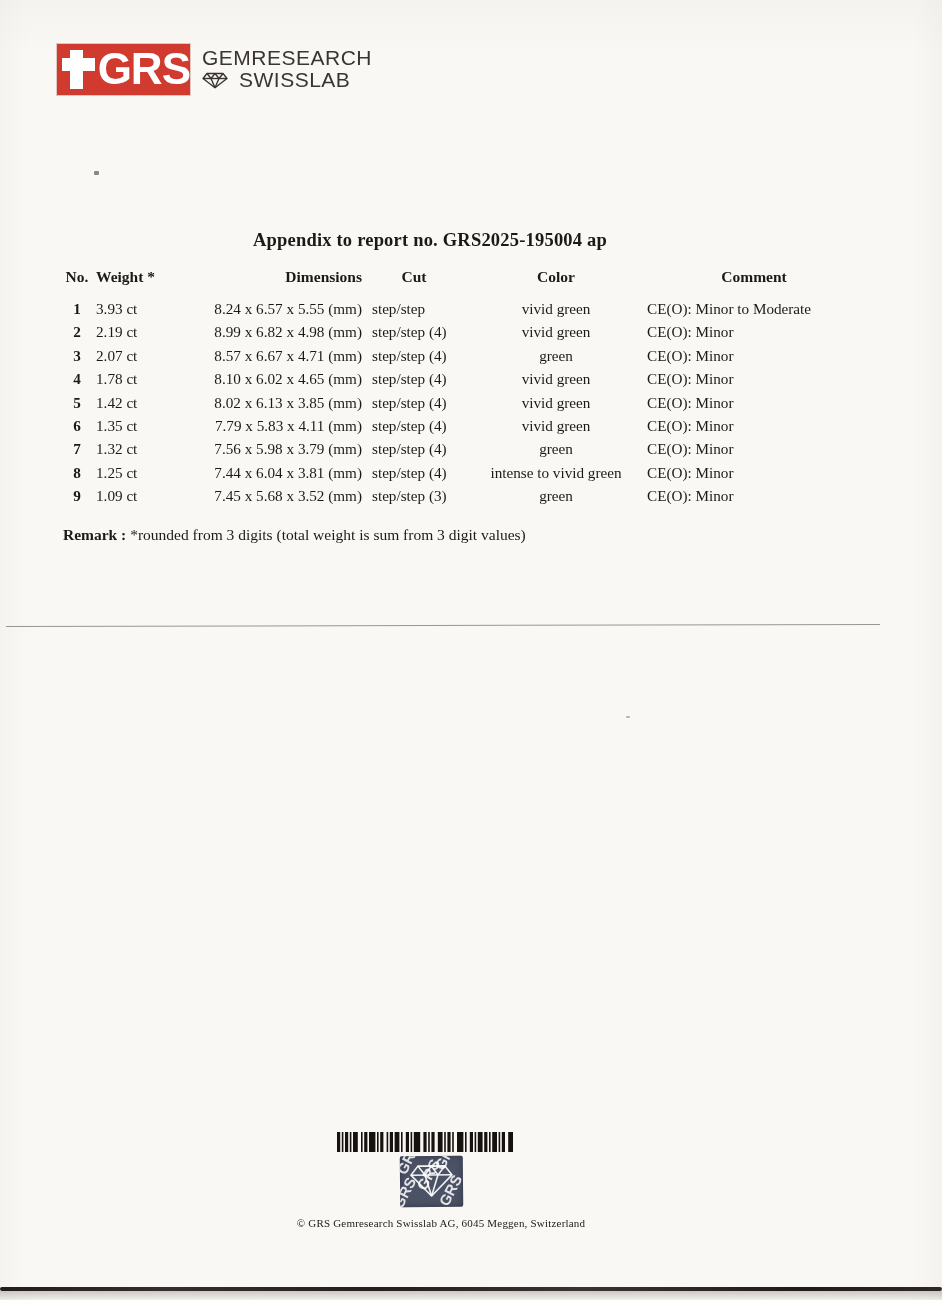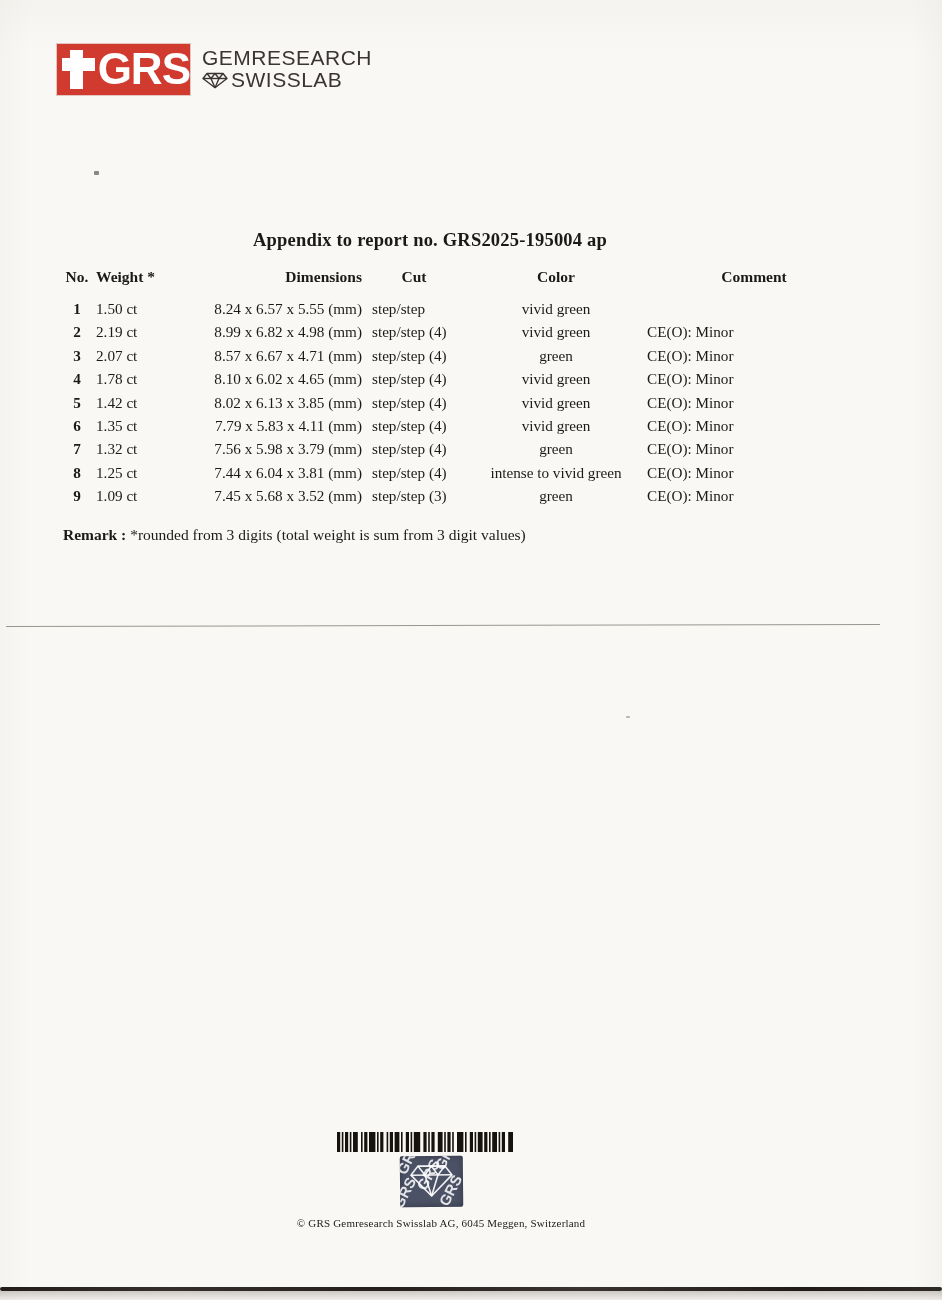--- a/index.html
+++ b/index.html
@@ -38,21 +38,21 @@
   .logo-grs {
     font-family: "Liberation Sans", sans-serif;
     font-weight: bold; font-size: 44px; line-height: 44px;
     color: #fff; letter-spacing: -1px; margin-left: 0px; margin-top: -2px;
   }
   .wordmark {
     margin-left: 12px; margin-top: 3px;
     font-family: "Liberation Sans", sans-serif;
     color: #3a3534; font-size: 21px; line-height: 22px; letter-spacing: 0.5px;
   }
-  .wordmark .line2 { display: flex; align-items: center; gap: 3px; }
+  .wordmark .line2 { display: flex; align-items: center; gap: 11px; }
   .gem-icon-sm svg { display: block; }
 
   
   .doc-title {
     position: absolute; left: 60px; top: 230px; width: 740px;
     text-align: center; font-weight: bold; font-size: 18.5px;
     letter-spacing: 0.2px;
   }
 
   
@@ -162,24 +162,25 @@
       <div class="cell c0">No.</div>
       <div class="cell c1">Weight *</div>
       <div class="cell c2">Dimensions</div>
       <div class="cell c3">Cut</div>
       <div class="cell c4">Color</div>
       <div class="cell c5">Comment</div>
     </div>
   <div class="tbody">
       <div class="trow">
         <div class="cell c0">1</div>
-        <div class="cell c1">1.50 ct</div>
+        <div class="cell c1">3.93 ct</div>
         <div class="cell c2">8.24 x 6.57 x 5.55 (mm)</div>
         <div class="cell c3">step/step</div>
         <div class="cell c4">vivid green</div>
+        <div class="cell c5">CE(O): Minor to Moderate</div>
       </div>
       <div class="trow">
         <div class="cell c0">2</div>
         <div class="cell c1">2.19 ct</div>
         <div class="cell c2">8.99 x 6.82 x 4.98 (mm)</div>
         <div class="cell c3">step/step (4)</div>
         <div class="cell c4">vivid green</div>
         <div class="cell c5">CE(O): Minor</div>
       </div>
       <div class="trow">

